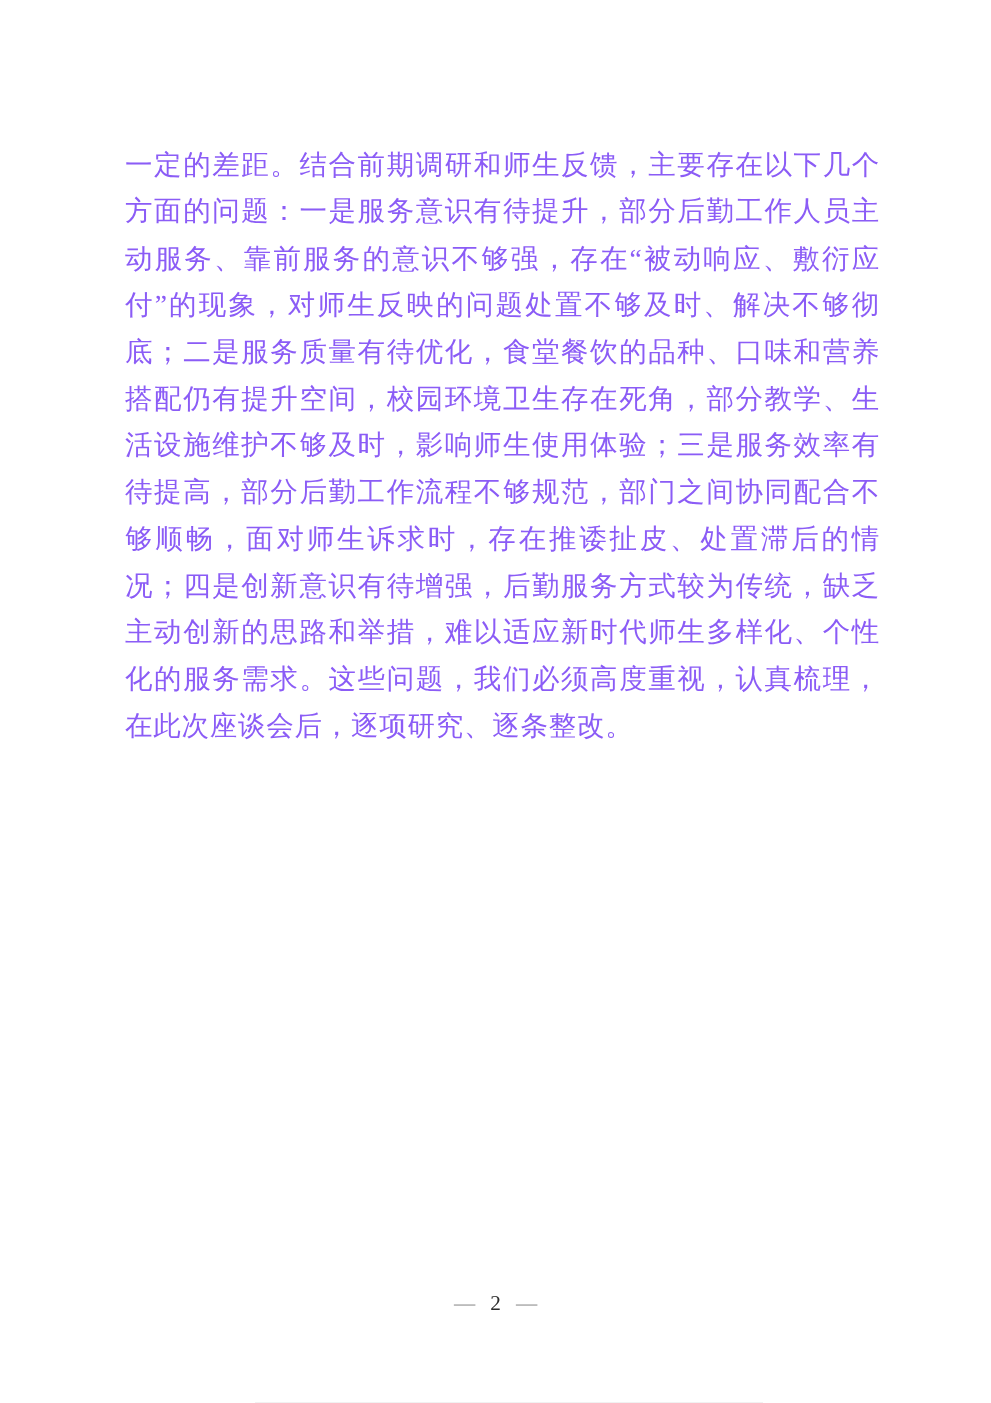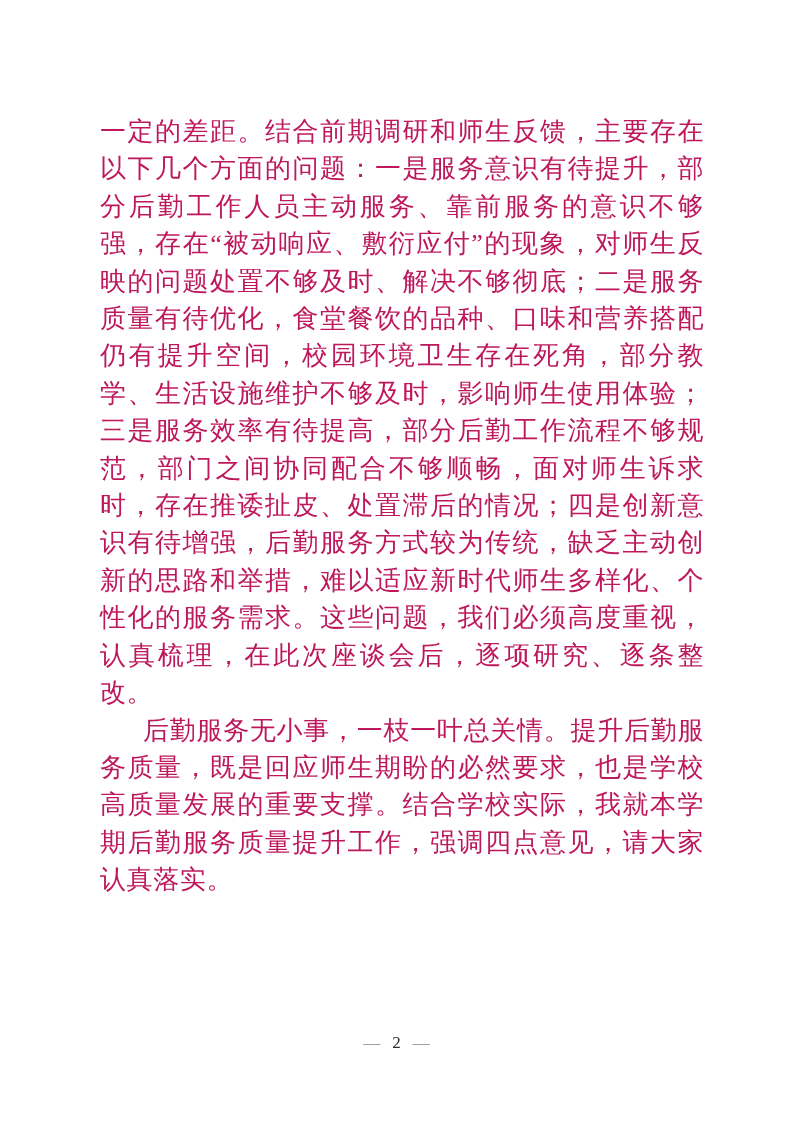--- a/index.html
+++ b/index.html
@@ -13,24 +13,24 @@
     height: 1122px;
     background: #ffffff;
     overflow: hidden;
     font-family: "Liberation Serif", "DejaVu Serif", serif;
   }
   .body-text {
     position: absolute;
     left: 100px;
     top: 113px;
     width: 604px;
-    font-size: 26px;
+    font-size: 22px;
     line-height: 37.4px;
     letter-spacing: 0.6px;
-    color: #be185d;
+    color: #8b5cf6;
     text-align: justify;
     text-justify: inter-character;
   }
   .para {
     margin: 0;
     padding: 0;
   }
   .para.indent {
     text-indent: 43px;
   }
@@ -55,20 +55,19 @@
     color: #2b2b2b;
   }
 </style>
 </head>
 <body>
 
 <div class="page">
 
   <div class="body-text" id="body-text">
       <p class="para">一定的差距。结合前期调研和师生反馈，主要存在以下几个方面的问题：一是服务意识有待提升，部分后勤工作人员主动服务、靠前服务的意识不够强，存在“被动响应、敷衍应付”的现象，对师生反映的问题处置不够及时、解决不够彻底；二是服务质量有待优化，食堂餐饮的品种、口味和营养搭配仍有提升空间，校园环境卫生存在死角，部分教学、生活设施维护不够及时，影响师生使用体验；三是服务效率有待提高，部分后勤工作流程不够规范，部门之间协同配合不够顺畅，面对师生诉求时，存在推诿扯皮、处置滞后的情况；四是创新意识有待增强，后勤服务方式较为传统，缺乏主动创新的思路和举措，难以适应新时代师生多样化、个性化的服务需求。这些问题，我们必须高度重视，认真梳理，在此次座谈会后，逐项研究、逐条整改。</p>
-      <p class="para indent">后勤服务无小事，一枝一叶总关情。提升后勤服务质量，既是回应师生期盼的必然要求，也是学校高质量发展的重要支撑。结合学校实际，我就本学期后勤服务质量提升工作，强调四点意见，请大家认真落实。</p>
     </div>
 
   <div class="footer">
     <span class="dash left">—</span><span class="num">2</span><span class="dash right">—</span>
   </div>
 
 </div>
 
 </body></html>

